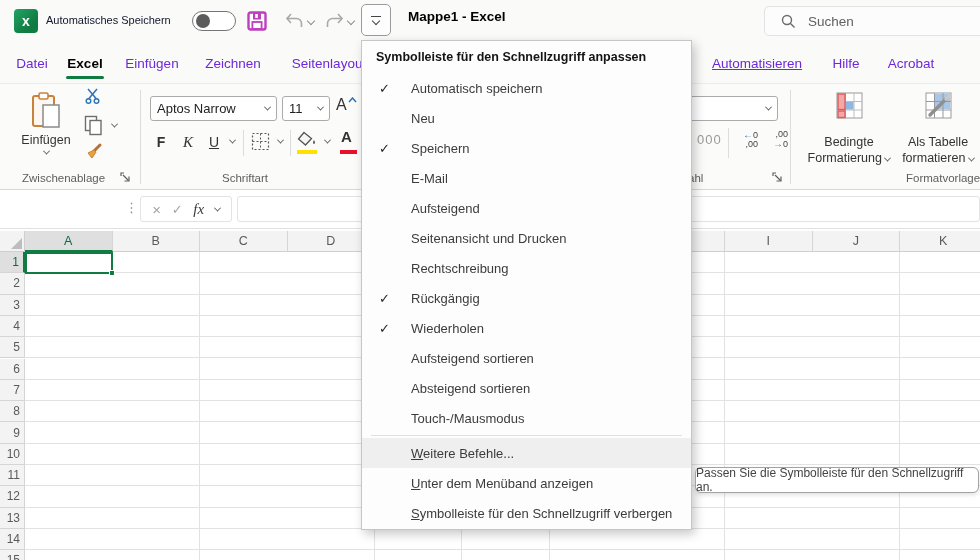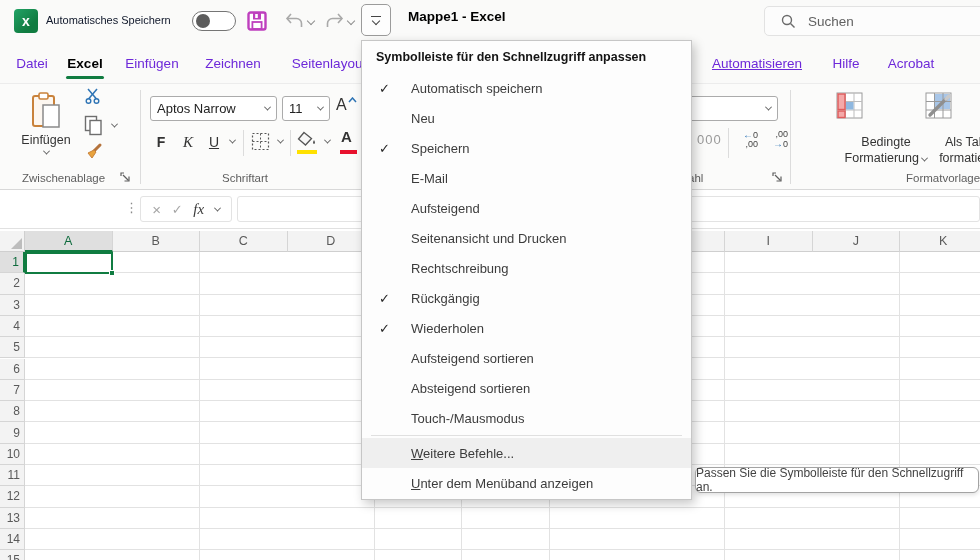--- a/index.html
+++ b/index.html
@@ -38,21 +38,21 @@
   .grp-label { position:absolute; font-size:11.5px; color:#5E5E5E; top:88px; }
   .launcher { position:absolute; top:88px; }
   .paste-btn { position:absolute; left:15px; top:4px; width:62px; height:84px; border-radius:4px;
     display:flex; flex-direction:column; align-items:center; padding-top:4px; }
   .paste-btn .lbl { font-size:12.5px; color:#333; margin-top:3px; }
   .combo { position:absolute; top:12px; height:25px; border:1px solid #ABABAB; border-radius:3px; background:#fff;
     display:flex; align-items:center; font-size:13px; color:#222; padding:0 6px; justify-content:space-between; }
   .fmt-btn { position:absolute; top:46px; height:24px; display:flex; align-items:center; justify-content:center; color:#333; }
   .ylw-bar { position:absolute; left:297px; top:66px; width:20px; height:4px; background:#FFE100; }
   .red-bar { position:absolute; left:340px; top:66px; width:17px; height:4px; background:#E8112D; }
-  .two-line { position:absolute; width:96px; text-align:center; font-size:12.5px; color:#333; line-height:16px;margin-left:37px; }
+  .two-line { position:absolute; width:96px; text-align:center; font-size:12.5px; color:#333; line-height:16px; }
   .dec-ico { position:absolute; font-size:9px; line-height:9px; color:#444; text-align:right; }
   .dec-ico .blue { color:#2E74B5; font-size:10px; }
 
   
   .fbar { left:0; top:190px; width:980px; height:39px; background:#fff; border-bottom:1px solid #E1E1E1; }
   .namebox { left:6px; top:6px; width:114px; height:26px; border:1px solid #D9D9D9; border-radius:3px; background:#fff;
     display:flex; align-items:center; justify-content:space-between; padding:0 9px; font-size:13px; color:#222; }
   .fx-group { left:140px; top:6px; width:92px; height:26px; border:1px solid #E3E3E3; border-radius:3px; background:#fff;
     display:flex; align-items:center; justify-content:space-around; padding:0 6px; }
   .f-input { left:237px; top:6px; width:743px; height:26px; border:1px solid #E3E3E3; border-radius:3px; background:#fff; }
@@ -410,15 +410,19 @@
   <div class="menu-sep"></div>
 
   <div class="menu-item hl">
     <span class="check" style="visibility: hidden;">✓</span>
     <span class="mi-label"><u>W</u>eitere Befehle...</span>
     </div>
   <div class="menu-item">
     <span class="check" style="visibility: hidden;">✓</span>
     <span class="mi-label"><u>U</u>nter dem Menüband anzeigen</span>
     </div>
+  <div class="menu-item">
+    <span class="check" style="visibility: hidden;">✓</span>
+    <span class="mi-label"><u>S</u>ymbolleiste für den Schnellzugriff verbergen</span>
+    </div>
 </div>
 
 <div class="abs tooltip">Passen Sie die Symbolleiste für den Schnellzugriff an.</div>
 
 </body></html>

